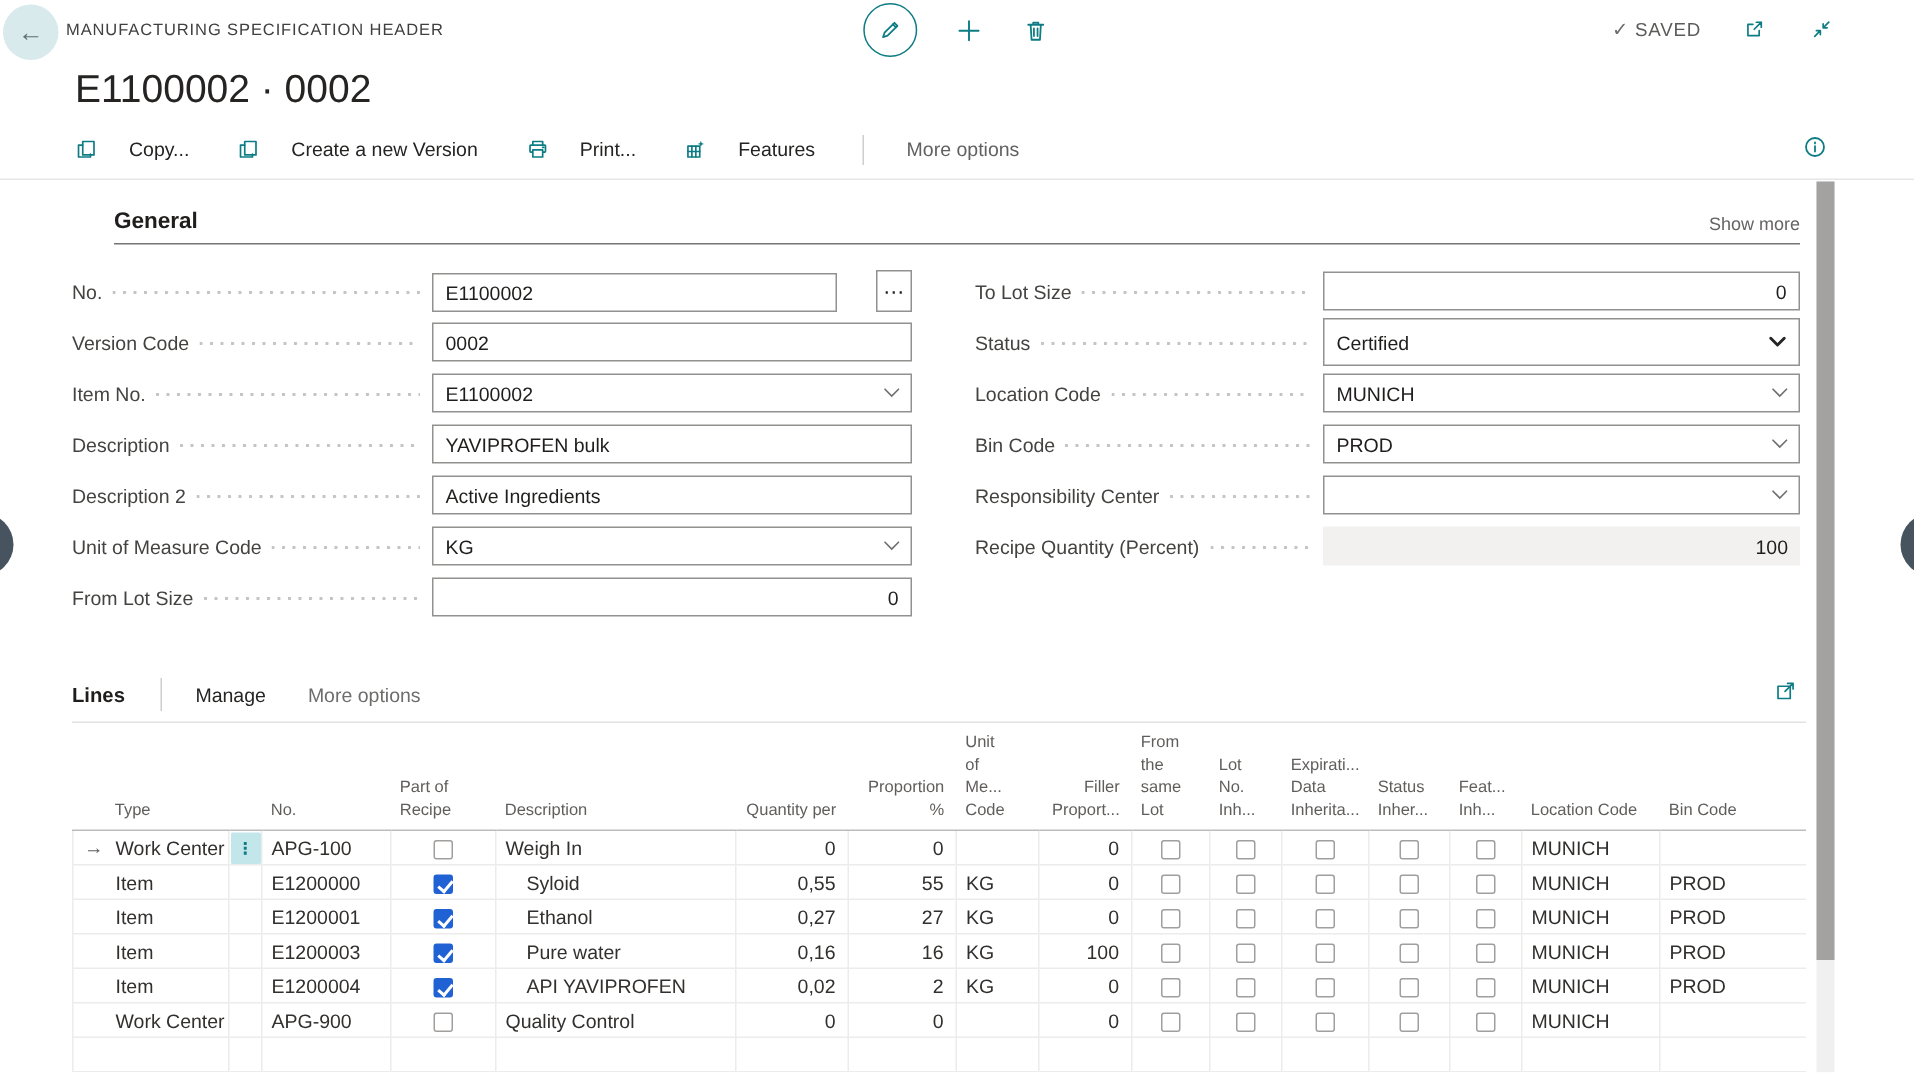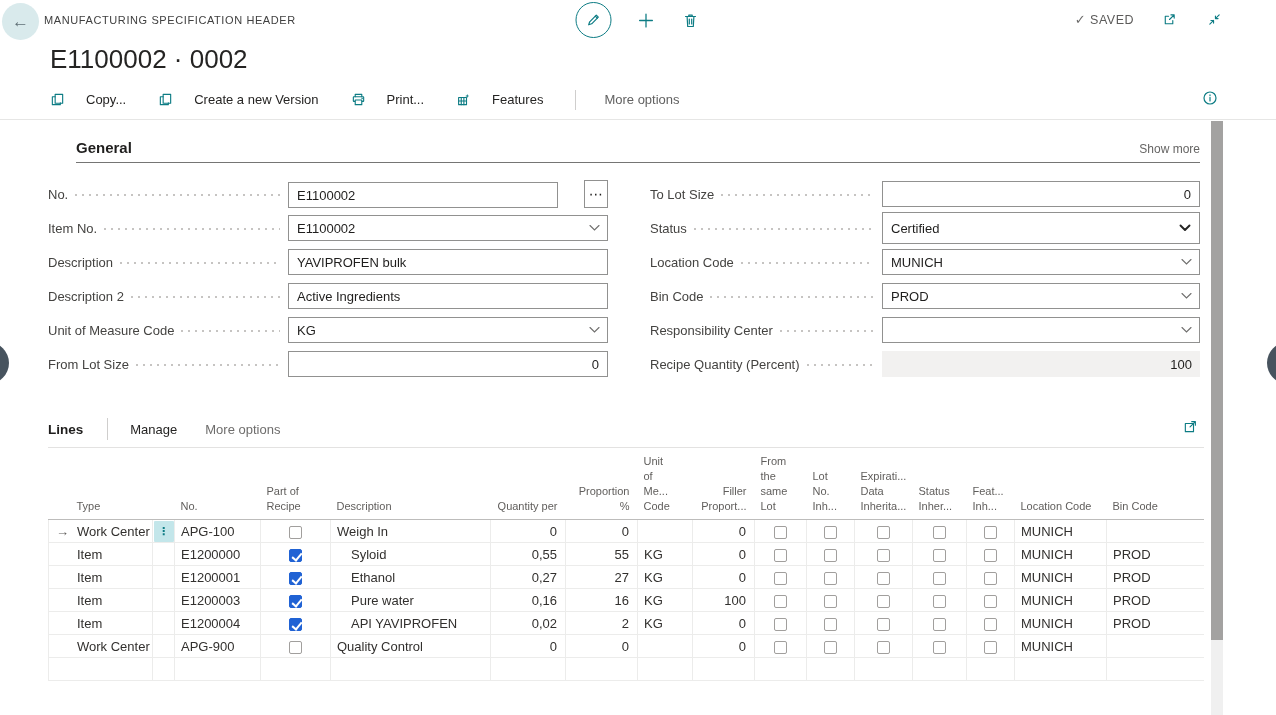--- a/index.html
+++ b/index.html
@@ -225,20 +225,27 @@
 
     <div class="form-grid">
 
       <div class="col-left">
         <div class="frow">
           <label class="flabel">No.</label>
           <div class="dots"></div>
           <div class="fctrl">
             <input class="finput" value="E1100002" style="">
             <button class="assist">⋯</button>
+          </div>
+        </div>
+        <div class="frow">
+          <label class="flabel">Version Code</label>
+          <div class="dots"></div>
+          <div class="fctrl">
+            <input class="finput" value="0002" style="">
           </div>
         </div>
         <div class="frow">
           <label class="flabel">Item No.</label>
           <div class="dots"></div>
           <div class="fctrl has-chevron">
             <input class="finput" value="E1100002" style="">
             <span class="chev">
                 <svg class="graychev" width="11" height="7" viewBox="0 0 11 7">
                   <path d="M1 1l4.5 4.5L10 1"></path>

